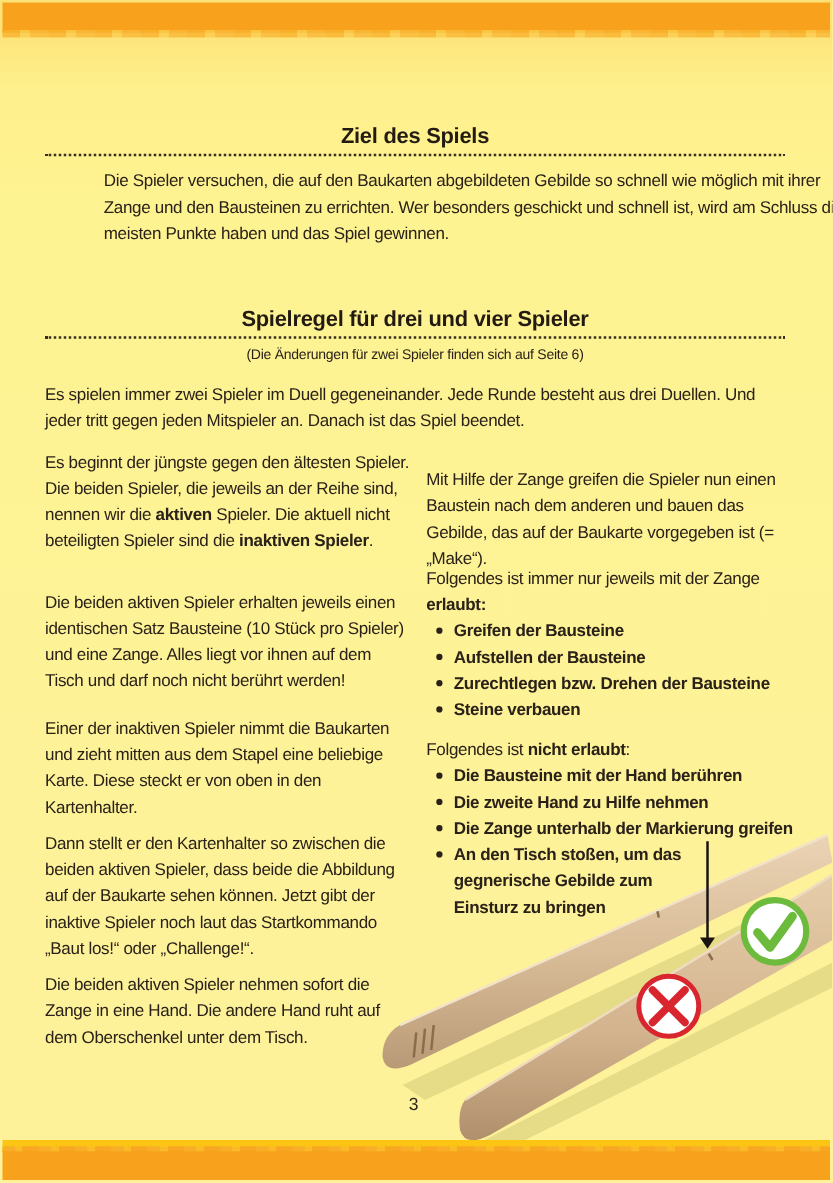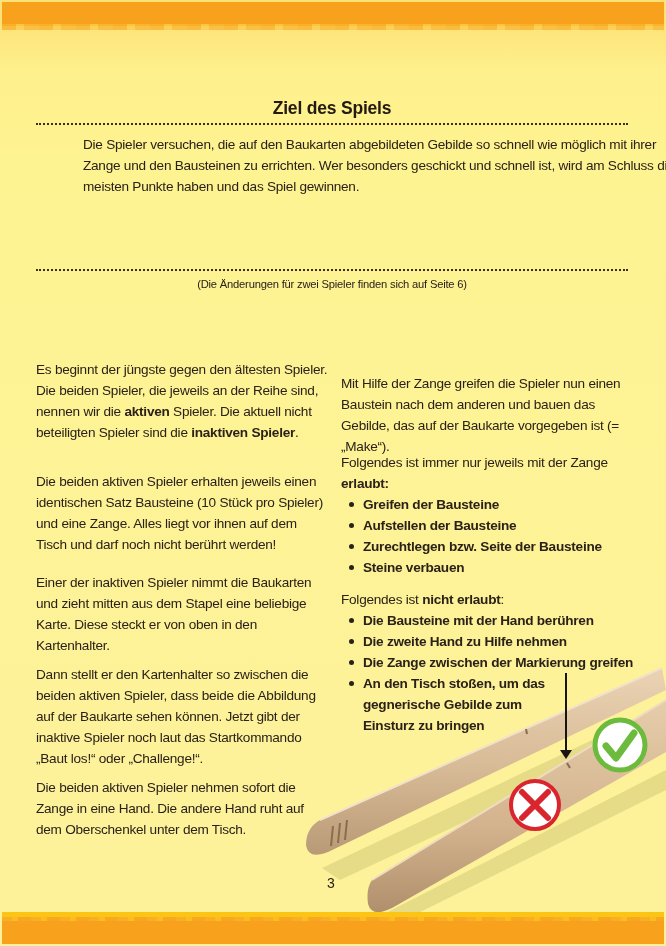--- a/index.html
+++ b/index.html
@@ -70,45 +70,47 @@
 </head>
 <body>
 
 <div class="page">
   <div class="band-top"></div>
 
   <div class="section-title" style="top:98px;">Ziel des Spiels</div>
   <div class="dotted" style="top:123px;"></div>
   <p class="para" style="left:36px; top:134px; width:594px;margin-left:47px;">Die Spieler versuchen, die auf den Baukarten abgebildeten Gebilde so schnell wie möglich mit ihrer Zange und den Bausteinen zu errichten. Wer besonders geschickt und schnell ist, wird am Schluss die meisten Punkte haben und das Spiel gewinnen.</p>
 
+  <div class="section-title" style="top:245px;">Spielregel für drei und vier Spieler</div>
   <div class="dotted" style="top:269px;"></div>
   <div class="note" style="top:278px;">(Die Änderungen für zwei Spieler finden sich auf Seite 6)</div>
+  <p class="para" style="left:36px; top:305px; width:580px;">Es spielen immer zwei Spieler im Duell gegeneinander. Jede Runde besteht aus drei Duellen. Und jeder tritt gegen jeden Mitspieler an. Danach ist das Spiel beendet.</p>
 
   <p class="para" style="left:36px; top:359px; width:292px;"><span>Es beginnt der jüngste gegen den ältesten Spieler. Die beiden Spieler, die jeweils an der Reihe sind, nennen wir die </span><b>aktiven</b><span> Spieler. Die aktuell nicht beteiligten Spieler sind die </span><b>inaktiven Spieler</b><span>.</span></p>
 
   <p class="para" style="left:36px; top:471px; width:292px;">Die beiden aktiven Spieler erhalten jeweils einen identischen Satz Bausteine (10 Stück pro Spieler) und eine Zange. Alles liegt vor ihnen auf dem Tisch und darf noch nicht berührt werden!</p>
   <p class="para" style="left:36px; top:664px; width:292px;">Dann stellt er den Kartenhalter so zwischen die beiden aktiven Spieler, dass beide die Abbildung auf der Baukarte sehen können. Jetzt gibt der inaktive Spieler noch laut das Startkommando „Baut los!“ oder „Challenge!“.</p>
   <p class="para" style="left:36px; top:572px; width:292px;">Einer der inaktiven Spieler nimmt die Baukarten und zieht mitten aus dem Stapel eine beliebige Karte. Diese steckt er von oben in den Kartenhalter.</p>
   <p class="para" style="left:36px; top:777px; width:280px;">Die beiden aktiven Spieler nehmen sofort die Zange in eine Hand. Die andere Hand ruht auf dem Oberschenkel unter dem Tisch.</p>
 
   <p class="para" style="left:341px; top:351px; width:290px;margin-top:22px;">Mit Hilfe der Zange greifen die Spieler nun einen Baustein nach dem anderen und bauen das Gebilde, das auf der Baukarte vorgegeben ist (= „Make“).</p>
 
   <p class="para" style="left:341px; top:452px; width:290px;"><span>Folgendes ist immer nur jeweils mit der Zange </span><b>erlaubt:</b></p>
   <ul class="bullets" style="left:343px; top:494px; width:300px;">
     <li>Greifen der Bausteine</li>
     <li>Aufstellen der Bausteine</li>
-    <li>Zurechtlegen bzw. Seite der Bausteine</li>
+    <li>Zurechtlegen bzw. Drehen der Bausteine</li>
     <li>Steine verbauen</li>
   </ul>
 
   <p class="para" style="left:341px; top:589px; width:300px;"><span>Folgendes ist </span><b>nicht erlaubt</b><span>:</span></p>
   <ul class="bullets" style="left:343px; top:610px; width:310px;">
     <li>Die Bausteine mit der Hand berühren</li>
     <li>Die zweite Hand zu Hilfe nehmen</li>
-    <li>Die Zange zwischen der Markierung greifen</li>
+    <li>Die Zange unterhalb der Markierung greifen</li>
     <li style="width:190px;">An den Tisch stoßen, um das gegnerische Gebilde zum Einsturz zu bringen</li>
   </ul>
 
   <svg class="tongs" width="666" height="946" viewBox="0 0 666 946">
     <defs>
       <linearGradient id="woodA" x1="0" y1="0" x2="0" y2="1">
         <stop offset="0" stop-color="#ead3b4"></stop>
         <stop offset="0.5" stop-color="#d9bc98"></stop>
         <stop offset="1" stop-color="#b99a76"></stop>
       </linearGradient>

